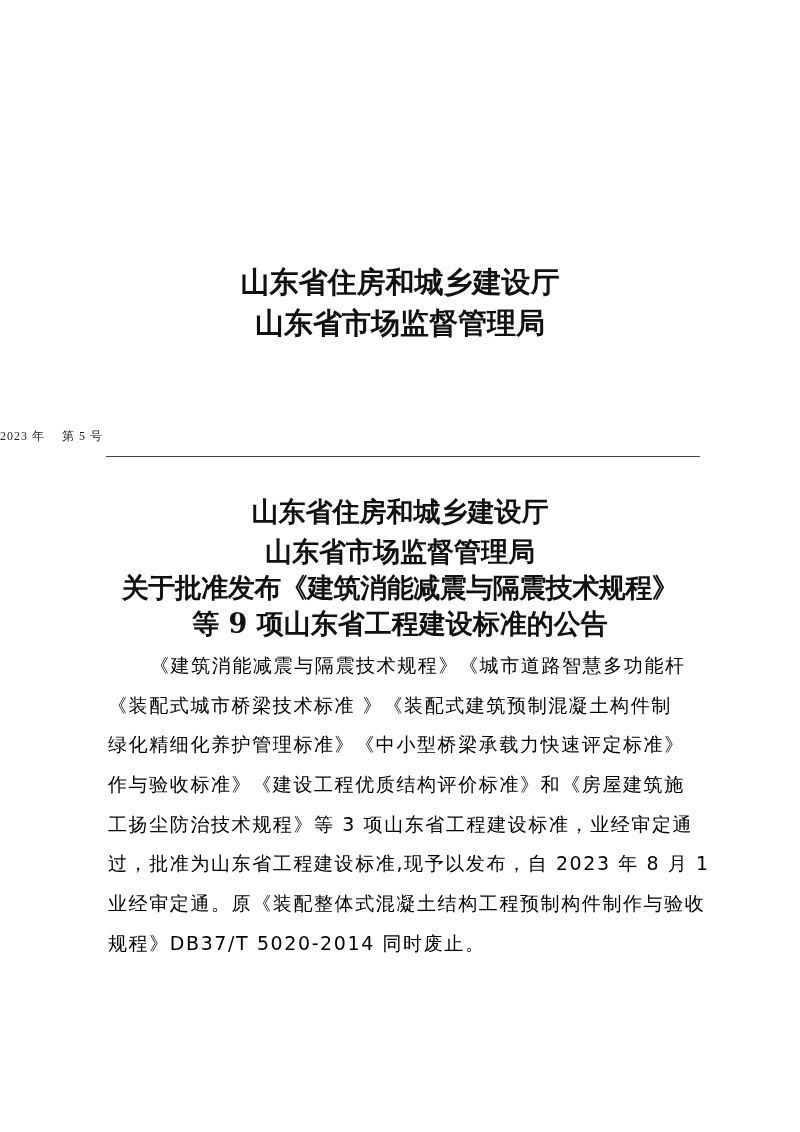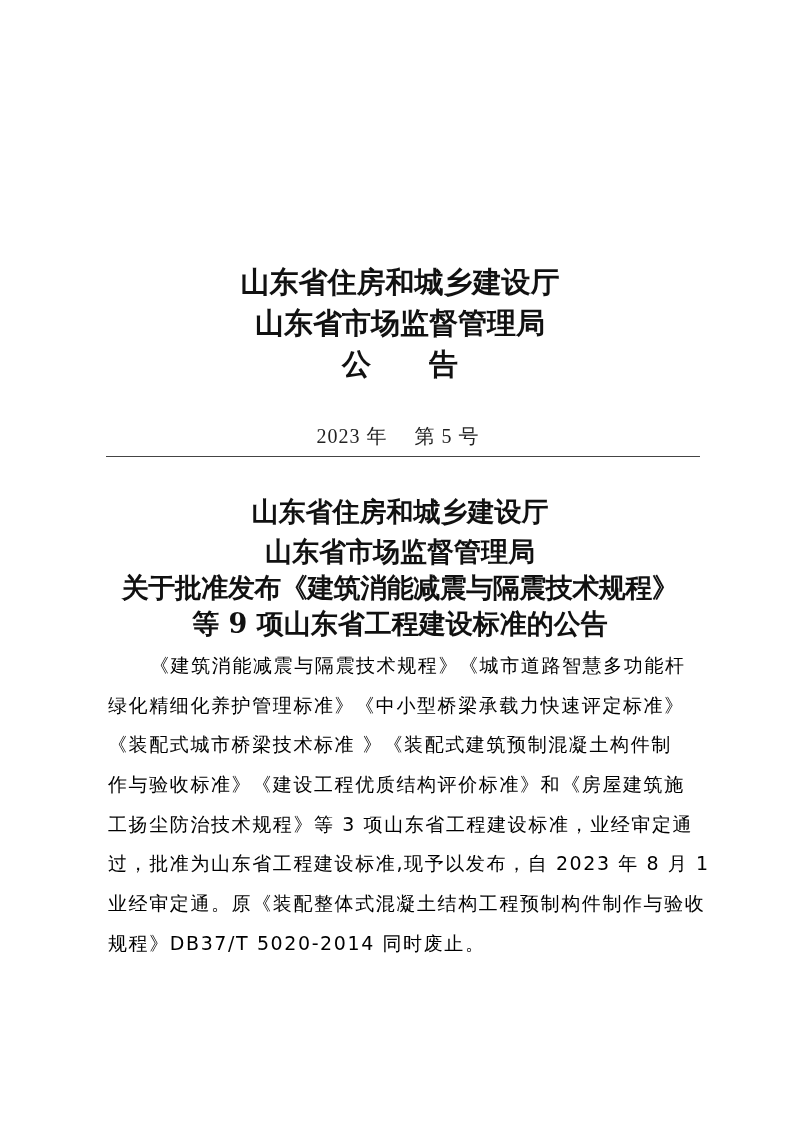--- a/index.html
+++ b/index.html
@@ -44,23 +44,23 @@
       font-size: 29px;
       line-height: 41px;
       height: 41px;
       white-space: pre;
     }
     .doc-number {
       position: absolute;
       left: 0;
       top: 408px;
       width: 796px;
-      text-align: center;
+      text-align: left;
       font-family: "Liberation Serif", "DejaVu Serif", serif;
-      font-size: 20px;
+      font-size: 12px;
       line-height: 24px;
       letter-spacing: 1px;
       white-space: pre;
       color: #222222;
     }
     .divider {
       position: absolute;
       left: 106px;
       top: 440px;
       width: 594px;
@@ -106,38 +106,37 @@
     }
   </style>
 </head>
 <body>
 
 <div class="page">
 
   <div class="header-block">
     <div class="header-line">山东省住房和城乡建设厅</div>
     <div class="header-line">山东省市场监督管理局</div>
-    <div class="notice-word">公　　告</div>
   </div>
 
   <div class="doc-number">2023 年　 第 5 号</div>
 
   <div class="divider"></div>
 
   <div class="title-block">
     <div class="title-line l1">山东省住房和城乡建设厅</div>
     <div class="title-line l2">山东省市场监督管理局</div>
     <div class="title-line l3">关于批准发布《建筑消能减震与隔震技术规程》</div>
     <div class="title-line l4">等 9 项山东省工程建设标准的公告</div>
   </div>
 
   <div class="body-block">
     <div class="body-line indent">《建筑消能减震与隔震技术规程》《城市道路智慧多功能杆</div>
+    <div class="body-line">《装配式城市桥梁技术标准 》《装配式建筑预制混凝土构件制</div>
     <div class="body-line">绿化精细化养护管理标准》《中小型桥梁承载力快速评定标准》</div>
-    <div class="body-line">《装配式城市桥梁技术标准 》《装配式建筑预制混凝土构件制</div>
     <div class="body-line">作与验收标准》《建设工程优质结构评价标准》和《房屋建筑施</div>
     <div class="body-line">工扬尘防治技术规程》等 3 项山东省工程建设标准，业经审定通</div>
     <div class="body-line">过，批准为山东省工程建设标准,现予以发布，自 2023 年 8 月 1</div>
     <div class="body-line">业经审定通。原《装配整体式混凝土结构工程预制构件制作与验收</div>
     <div class="body-line">规程》DB37/T 5020-2014 同时废止。</div>
   </div>
 
 </div>
 
 </body></html>

